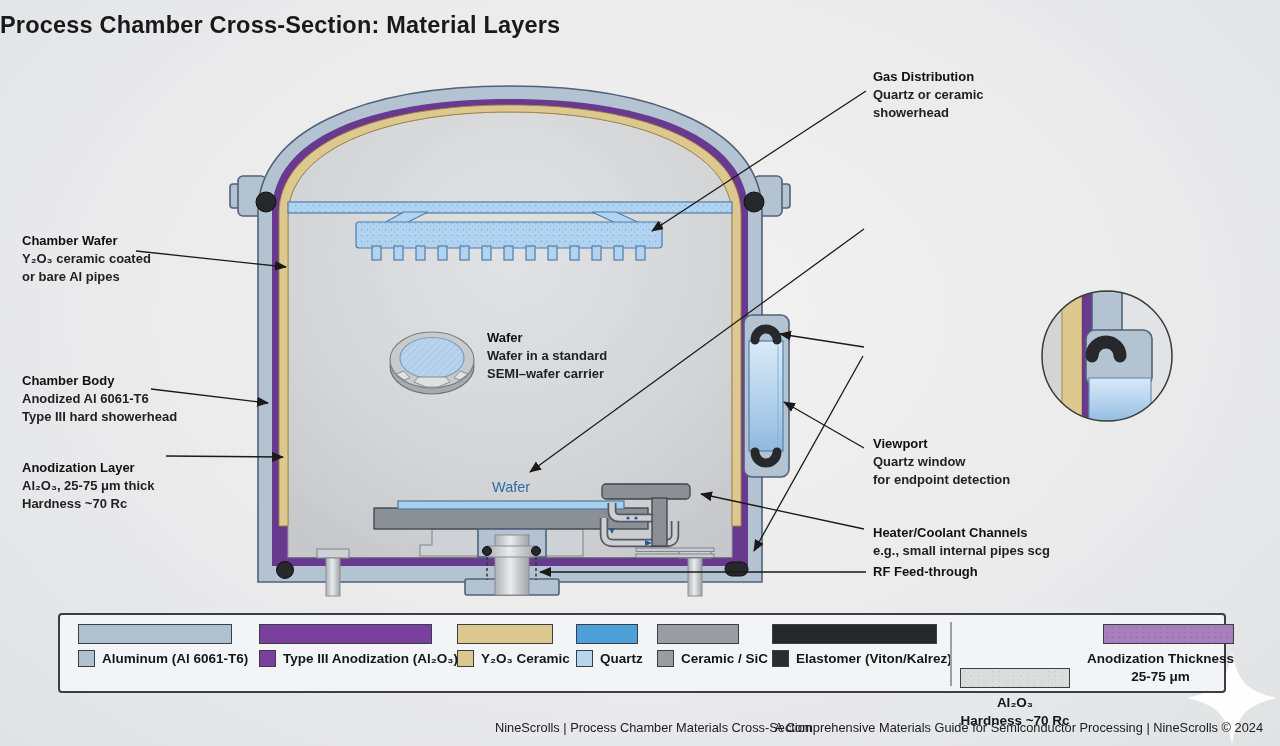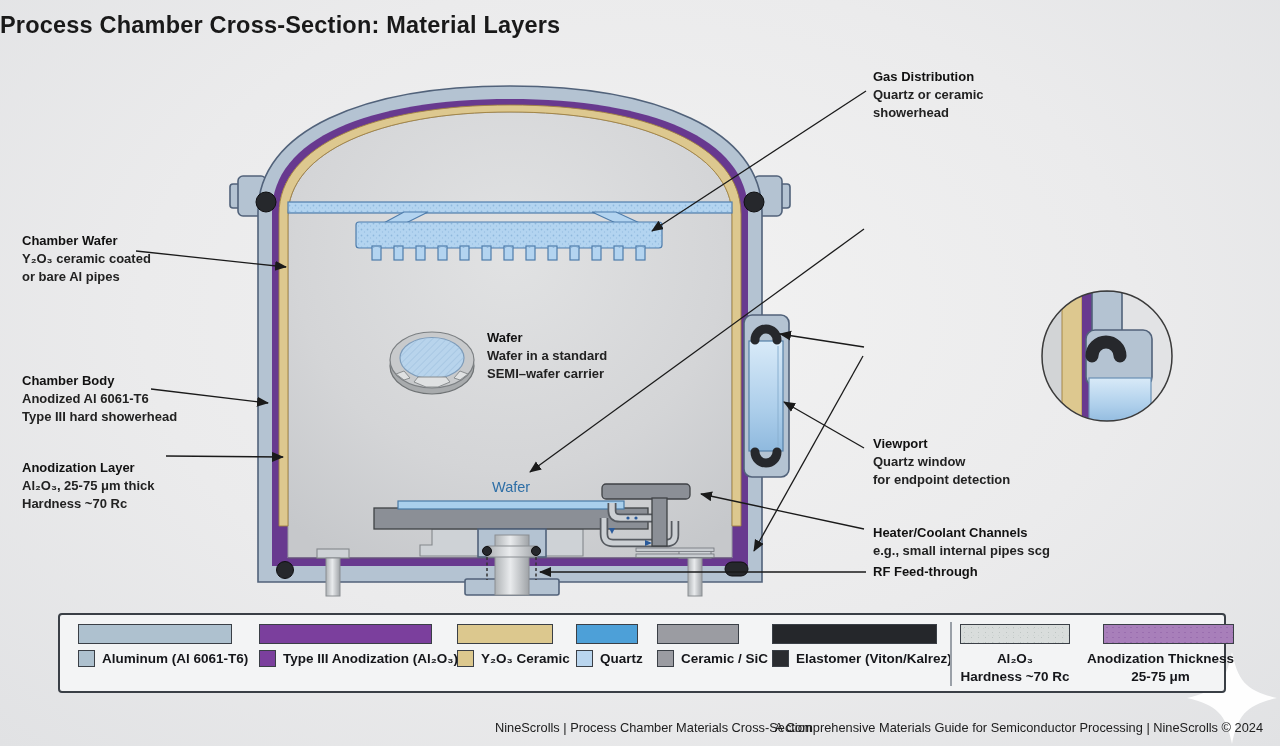--- a/index.html
+++ b/index.html
@@ -300,21 +300,21 @@
       </div>
     </div>
     <div class="lg-item" style="left:712px;">
       <div class="lg-bar" style="width: 165px; background-color: rgb(37, 39, 43);"></div>
       <div class="lg-row">
         <span class="lg-chip" style="background-color: rgb(42, 44, 48);"></span>
         <span class="lg-label">Elastomer (Viton/Kalrez)</span>
       </div>
     </div>
     <div class="lg-div" style="left:890px;"></div>
-    <div class="lg-item" style="left:900px;width:110px;">
+    <div class="lg-item" style="left:900px;width:110px;margin-top:44px;">
       <div class="lg-bar" style="width: 110px; background-color: rgb(217, 221, 220);">
           <div class="tex tex-speckle"></div>
         </div>
       <div class="lg-2line">
         <div>Al₂O₃</div>
         <div>Hardness ~70 Rc</div>
       </div>
     </div>
     <div class="lg-item" style="left:1027px;width:131px;padding-left:16px;">
       <div class="lg-bar" style="width: 131px; background-color: rgb(168, 127, 186);">

